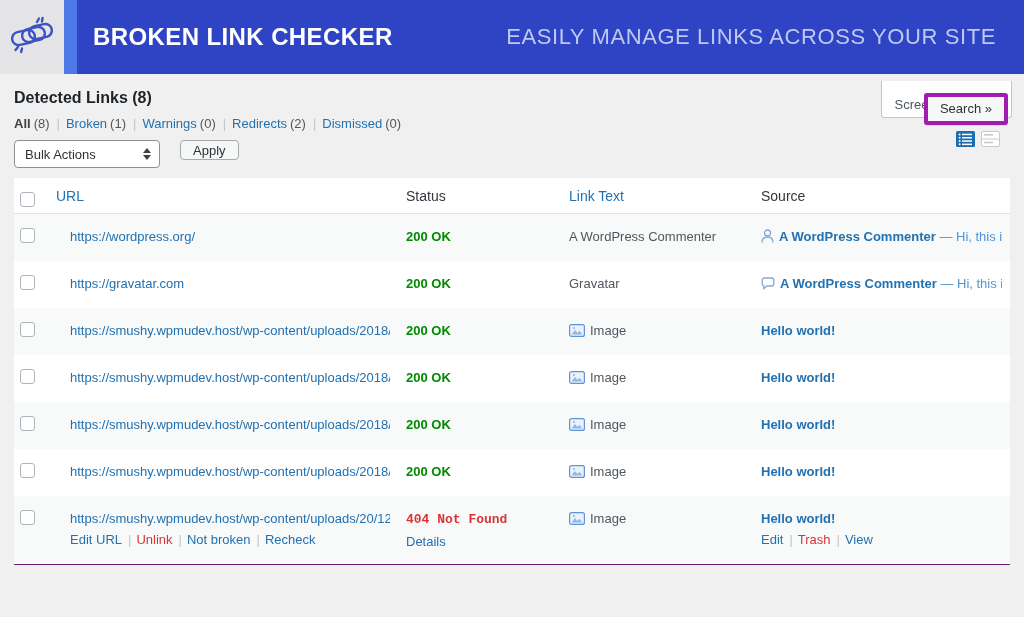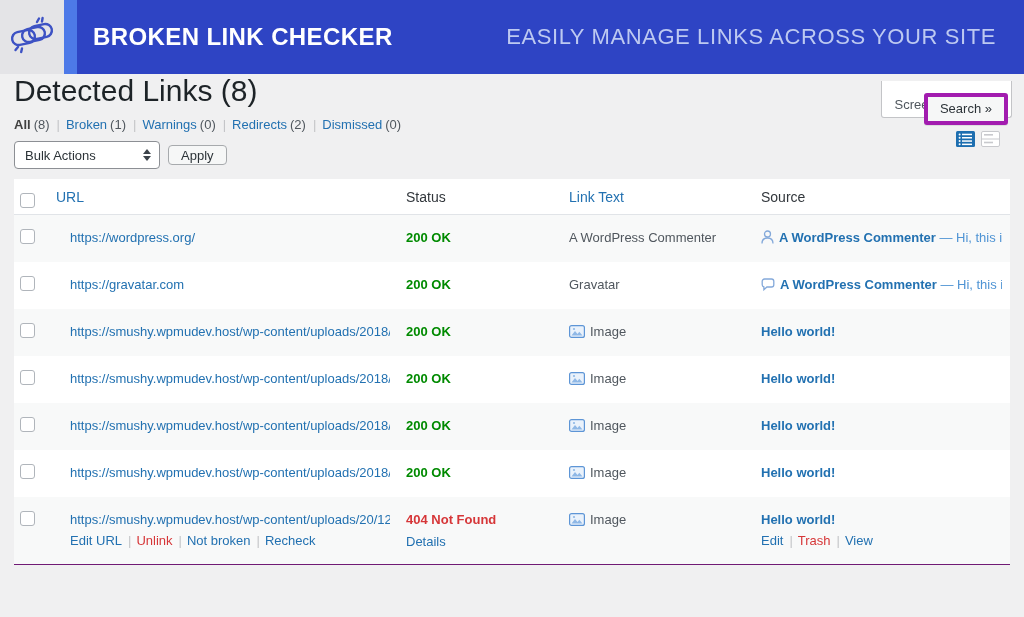--- a/index.html
+++ b/index.html
@@ -14,30 +14,30 @@
 
   
   .screen-options { position:absolute; top:62px; right:12px; background:#fff; border:1px solid #c3c4c7; border-top:none; border-radius:0 0 3px 3px; padding:16px 12px 5px; font-size:13px; color:#50575e; cursor:pointer;margin-top:19px; }
   .screen-options .arrow { font-size:9px; color:#50575e; margin-left:6px; }
   .search-btn { position:absolute; top:93px; right:16px; background:#f6f7f7; border:4px solid #a21caf; border-radius:3px; padding:4px 12px 5px; font-size:13px; color:#2c3338; cursor:pointer; box-shadow:0 1px 0 #dcdcde; }
   .view-switch { position:absolute; top:131px; right:24px; display:flex; gap:6px; }
   .view-switch .vbtn { cursor:pointer; line-height:0; }
 
   
   .content { position:relative; padding:0 14px; }
-  h1.page-title { font-size:30px; font-weight:400; color:#1d2327; }
+  h1.page-title { margin-top:15px; font-size:16px; font-weight:700; color:#1d2327; }
 
   .filters { margin-top:9px; font-size:13px; color:#50575e; }
   .filters .f-item { display:inline; }
   .filters .f-item:not(:last-child)::after { content:"|"; color:#c3c4c7; margin:0 6px 0 7px; }
   .filters a { color:#2271b1; text-decoration:none; cursor:pointer; }
   .filters .active-label { color:#404040; font-weight:700; }
   .filters .count { color:#50575e; margin-left:3px; }
 
-  .toolbar { margin-top:9px; display:flex; align-items:center; gap:8px; }
+  .toolbar { margin-top:9px; display:flex; align-items:flex-start; gap:20px; }
   .select { width:146px; height:28px; background:#fff; border:1px solid #8c8f94; border-radius:4px; display:flex; align-items:center; padding:0 8px 0 10px; font-size:13px; color:#2c3338; cursor:pointer; }
   .select .updown { margin-left:auto; display:flex; flex-direction:column; gap:2px; }
   .select .tri-up { width:0; height:0; border-left:4px solid transparent; border-right:4px solid transparent; border-bottom:5px solid #3c434a; }
   .select .tri-down { width:0; height:0; border-left:4px solid transparent; border-right:4px solid transparent; border-top:5px solid #3c434a; }
   .apply-btn { height:20px; padding:0 12px; background:#f6f7f7; border:1px solid #a7aaad; border-radius:4px; font-size:13px; color:#2c3338; cursor:pointer; }
 
   
   table.links { margin-top:10px; width:996px; border-collapse:collapse; background:#fff; table-layout:fixed; border-bottom:1px solid #701a75; }
   thead th { text-align:left; font-weight:400; font-size:14px; color:#32373c; padding:10px 8px 9px; border-bottom:1px solid #e1e4e8; background:#fff; }
   thead th a { color:#2271b1; text-decoration:none; cursor:pointer; }
@@ -49,21 +49,21 @@
   td.cb-cell { padding-top:14px; }
   .cb { width:15px; height:15px; background:#fff; border:1px solid #b0b5bb; border-radius:3px; display:inline-block; cursor:pointer; }
   td.url-cell { padding-left:22px; }
   .url-line { position:relative; white-space:nowrap; overflow:hidden; }
   .url-line a { color:#2271b1; text-decoration:none; cursor:pointer; }
   .row-actions { margin-top:5px; white-space:nowrap; }
   .row-actions .ra:not(:last-child)::after { content:"|"; color:#c3c4c7; margin:0 5px 0 6px; font-weight:400; }
   .row-actions a { color:#2271b1; text-decoration:none; cursor:pointer; }
   .row-actions a.danger { color:#d63638; }
   .status-ok { color:#008a00; font-weight:700; }
-  .status-err { color:#d63638; font-weight:700; }
+  .status-err { color:#d63638; font-weight:700;font-family:Liberation Mono, monospace; }
   .details-link { display:inline-block; margin-top:6px; color:#2271b1; text-decoration:none; cursor:pointer; }
   .ltext { color:#50575e; white-space:nowrap; overflow:hidden; }
   .ltext .img-ic { vertical-align:-2px; margin-right:5px; }
   .src-line { white-space:nowrap; overflow:hidden; }
   .src-line .src-ic { vertical-align:-2px; margin-right:5px; }
   .src-name { color:#2271b1; font-weight:700; text-decoration:none; cursor:pointer; }
   .src-excerpt { color:#4f94d4; }
 </style>
 </head>
 <body>

